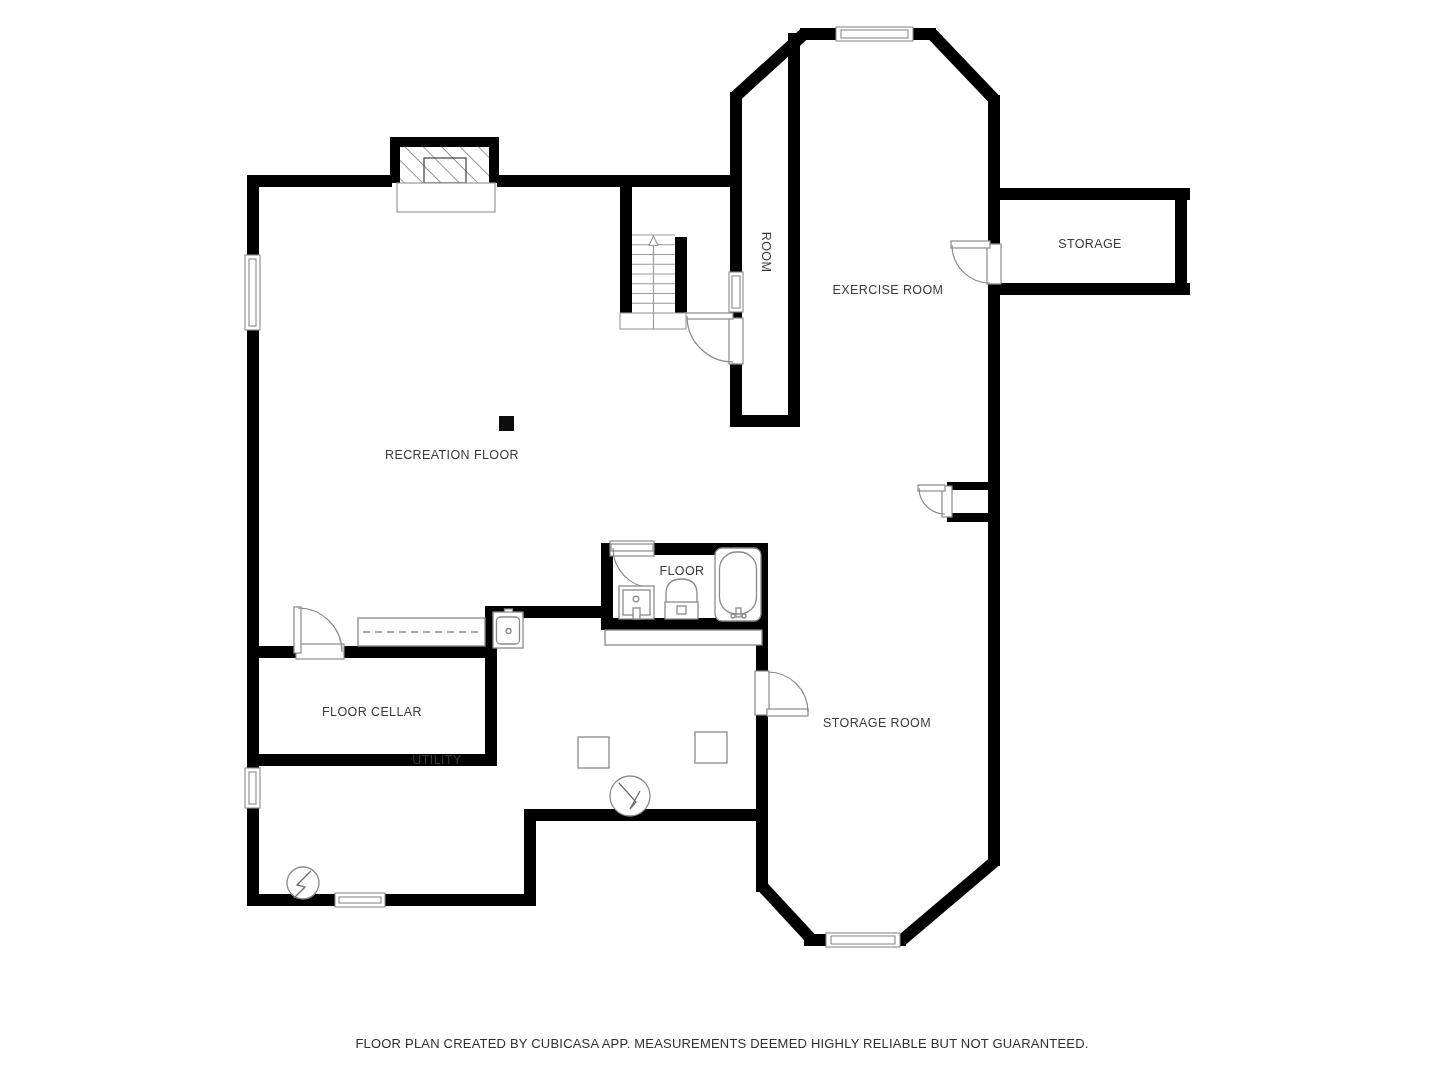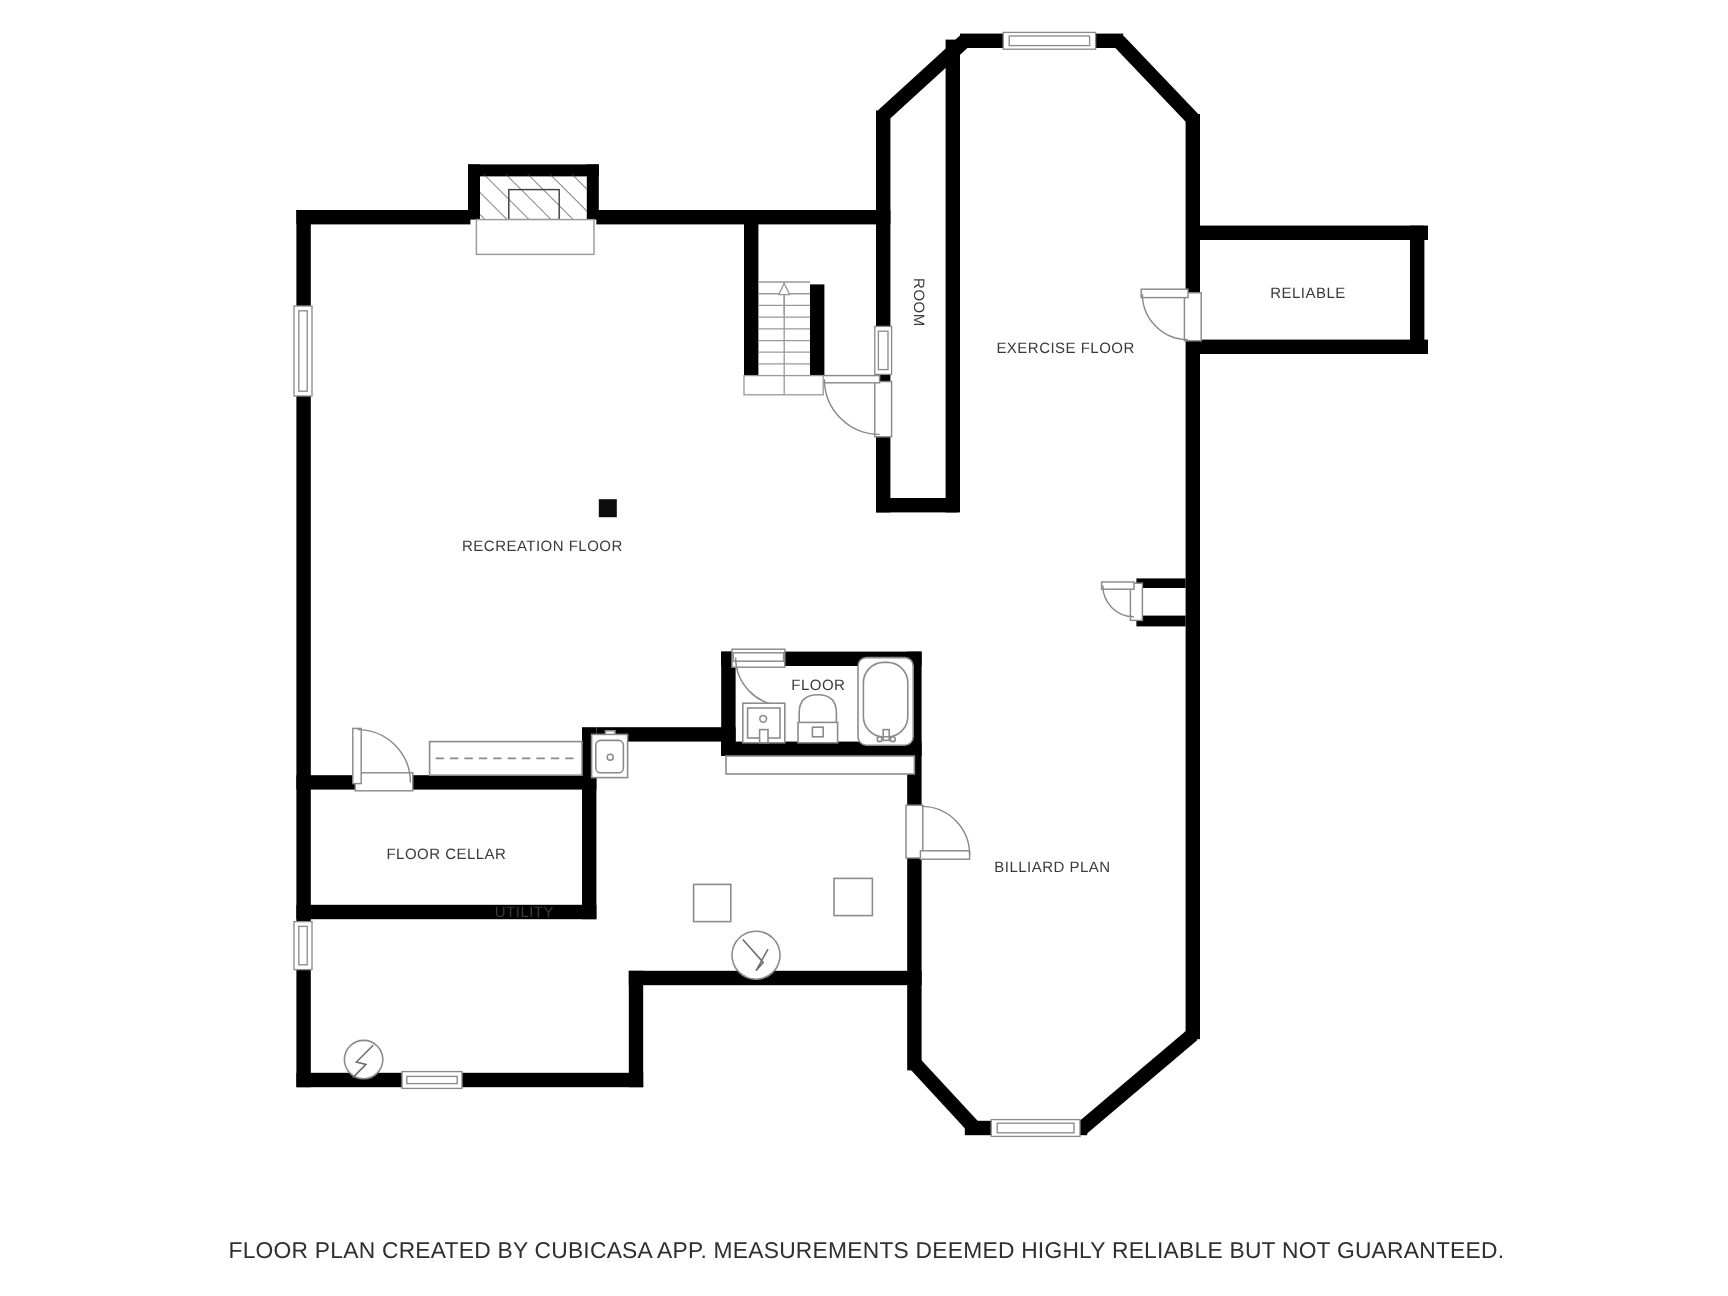--- a/index.html
+++ b/index.html
@@ -3,21 +3,21 @@
 <meta charset="utf-8">
 <style>
   html,body{margin:0;padding:0;background:#ffffff;}
   .canvas{position:relative;width:1440px;height:1080px;background:#ffffff;overflow:hidden;
           font-family:"Liberation Sans",sans-serif;}
   .plan-svg{position:absolute;left:0;top:0;}
   .room-label{position:absolute;transform:translate(-50%,-50%);font-size:12.5px;
               color:#3a3a3a;letter-spacing:.4px;white-space:nowrap;}
   .room-label.vertical{transform:translate(-50%,-50%) rotate(90deg);}
   .footer-text{position:absolute;left:722px;top:1043px;transform:translate(-50%,-50%);
-               font-size:19px;color:#2f2f2f;letter-spacing:.2px;white-space:nowrap;}
+               font-size:13px;color:#2f2f2f;letter-spacing:.2px;white-space:nowrap;}
 </style>
 </head>
 <body>
 
 <div class="canvas">
 
 <svg class="plan-svg" width="1440" height="1080" viewBox="0 0 1440 1080">
   <defs>
     <pattern id="hatch" patternUnits="userSpaceOnUse" width="13" height="13" patternTransform="rotate(-45)">
       <line x1="0" y1="0" x2="0" y2="13" stroke="#3f3f3f" stroke-width="1.1"></line>
@@ -218,22 +218,22 @@
       <circle cx="303" cy="883" r="16"></circle>
       <path d="M311,871 L297,885 L305,887 L294,898" fill="none" stroke="#6e6e6e"></path>
     </g>
 
     <rect x="499" y="416" width="15" height="15" fill="#0d0d0d" stroke="none"></rect>
   </g>
 </svg>
 
 <div class="room-label" style="left:452px;top:455px">RECREATION FLOOR</div>
 <div class="room-label vertical" style="left:766px;top:252px">ROOM</div>
-<div class="room-label" style="left:888px;top:290px">EXERCISE FLOOR</div>
-<div class="room-label" style="left:1090px;top:244px">RELIABLE</div>
+<div class="room-label" style="left:888px;top:290px">EXERCISE ROOM</div>
+<div class="room-label" style="left:1090px;top:244px">STORAGE</div>
 <div class="room-label" style="left:682px;top:571px">FLOOR</div>
 <div class="room-label" style="left:372px;top:712px">FLOOR CELLAR</div>
 <div class="room-label" style="left:437px;top:760px">UTILITY</div>
-<div class="room-label" style="left:877px;top:723px">BILLIARD PLAN</div>
+<div class="room-label" style="left:877px;top:723px">STORAGE ROOM</div>
 
 <div class="footer-text">FLOOR PLAN CREATED BY CUBICASA APP. MEASUREMENTS DEEMED HIGHLY RELIABLE BUT NOT GUARANTEED.</div>
 
 </div>
 
 </body></html>

